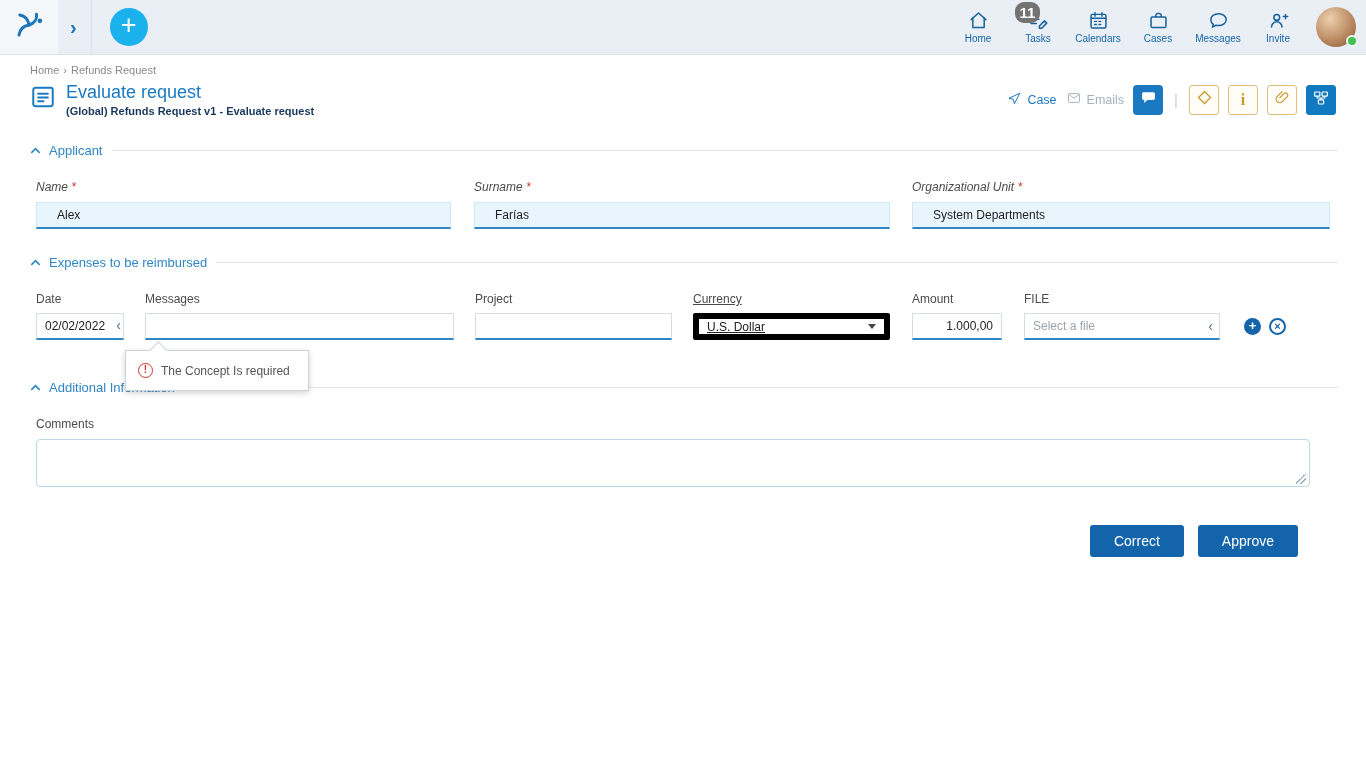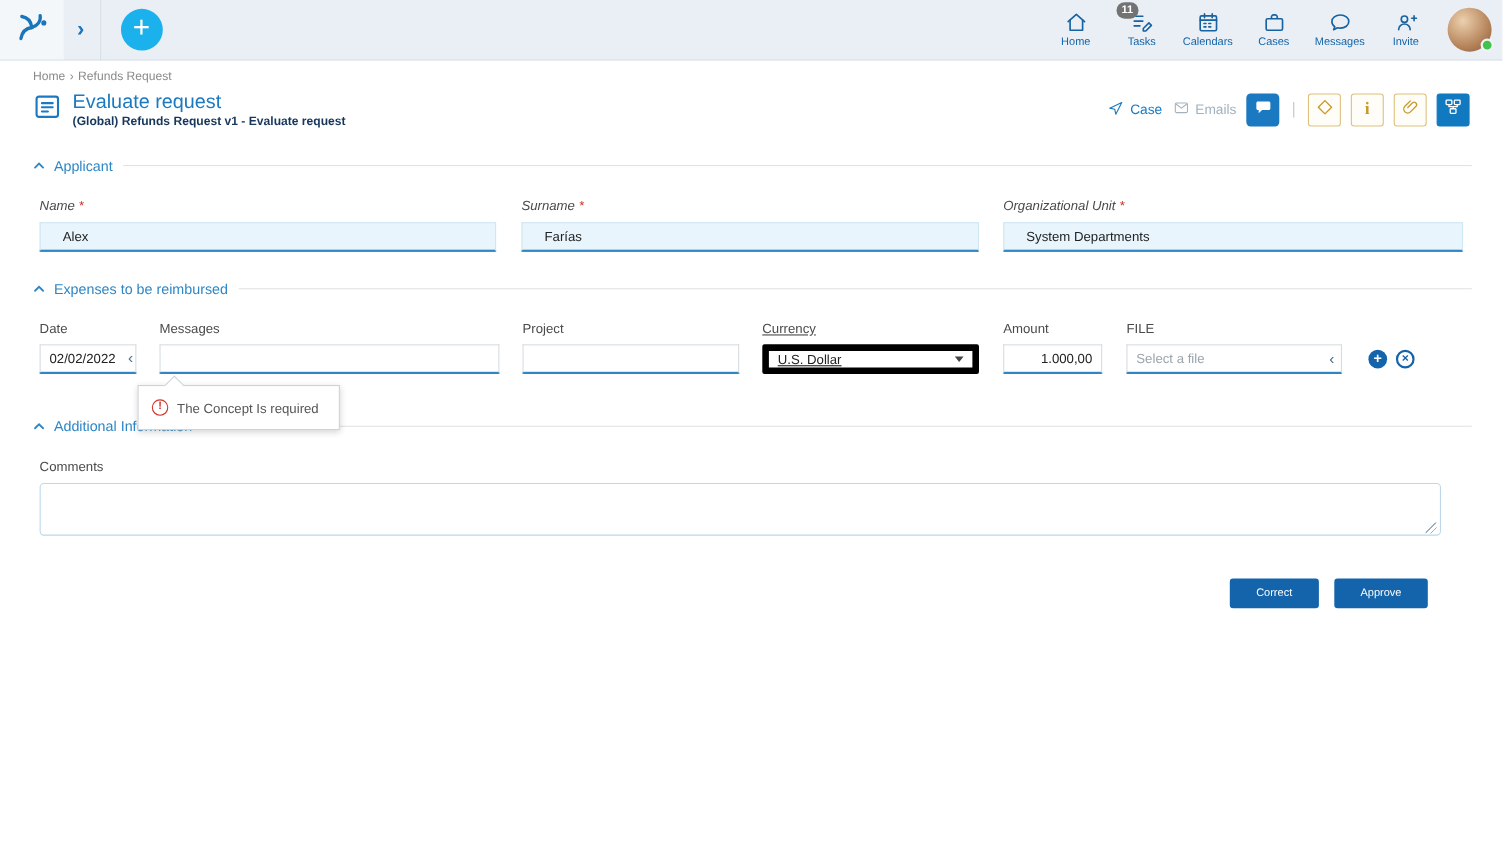--- a/index.html
+++ b/index.html
@@ -17,21 +17,21 @@
   .logo-chevron { color:#1a75bb; font-size:20px; font-weight:bold; margin:0 14px 0 12px; cursor:pointer; }
   .topbar-divider { width:1px; height:55px; background:#d7dfe7; }
   .add-btn { width:38px; height:38px; border-radius:50%; background:#1bb1ec; color:#fff;
     font-size:27px; line-height:35px; text-align:center; margin-left:18px; cursor:pointer; user-select:none; }
   .topbar-right { margin-left:auto; display:flex; align-items:center; }
   .nav-item { width:60px; display:flex; flex-direction:column; align-items:center;
     color:#1565a9; font-size:10px; cursor:pointer; }
   .nav-icon { position:relative; width:21px; height:21px; margin-bottom:2px; }
   .nav-icon svg { width:21px; height:21px; display:block; }
   .badge { position:absolute; top:-8px; left:-13px; background:#737373; color:#fff;
-    font-size:10px; font-weight:bold; padding:2px 5px; border-radius:9px; }
+    font-size:15px; font-weight:bold; padding:2px 5px; border-radius:9px; }
   .avatar-wrap { position:relative; margin:0 10px 0 8px; cursor:pointer; }
   .avatar { width:40px; height:40px; border-radius:50%;
     background: radial-gradient(circle at 35% 30%, #ecd0ae, #b5835a 62%, #7e5a3c); }
   .status-dot { position:absolute; right:-2px; bottom:0; width:12px; height:12px;
     border-radius:50%; background:#43c24a; border:2px solid #eef3f7; }
   
   .breadcrumb { padding:9px 30px 0; font-size:11px; color:#8a8a8a; }
   .breadcrumb span { cursor:pointer; }
   .breadcrumb .sep { margin:0 4px; cursor:default; }
   .page-header { display:flex; align-items:center; padding:6px 30px 0; }
@@ -109,21 +109,21 @@
   .section-additional .section-head { margin-top:40px; }
   .comments-label { display:block; margin:22px 0 0 6px; }
   .textarea-wrap { position:relative; margin:8px 0 0 6px; width:1274px; }
   .textarea-wrap textarea { width:100%; height:48px; border:1px solid #bcd8ea; border-radius:4px;
     resize:none; padding:6px 8px; font-size:12px; color:#222; }
   .resize-handle { position:absolute; right:4px; bottom:7px; width:10px; height:10px; cursor:nwse-resize;
     background:linear-gradient(135deg, transparent 0, transparent 45%, #9ab0c0 45%, #9ab0c0 53%,
       transparent 53%, transparent 68%, #9ab0c0 68%, #9ab0c0 76%, transparent 76%); }
   
   .actions-row { display:flex; justify-content:flex-end; gap:14px; margin:34px 40px 0 0; }
-  .btn { background:#1464ab; color:#fff; border:none; font-size:10px; padding:8px 24px;
+  .btn { background:#1464ab; color:#fff; border:none; font-size:14px; padding:8px 24px;
     border-radius:3px; cursor:pointer; font-family:"Liberation Sans", sans-serif; }
 </style>
 </head>
 <body>
 
 <div class="topbar">
   <div class="logo-area">
     <span>
       <svg width="30" height="28" viewBox="0 0 36 32">
         <g fill="none" stroke="#1a75bb" stroke-width="3.6" stroke-linecap="round">

